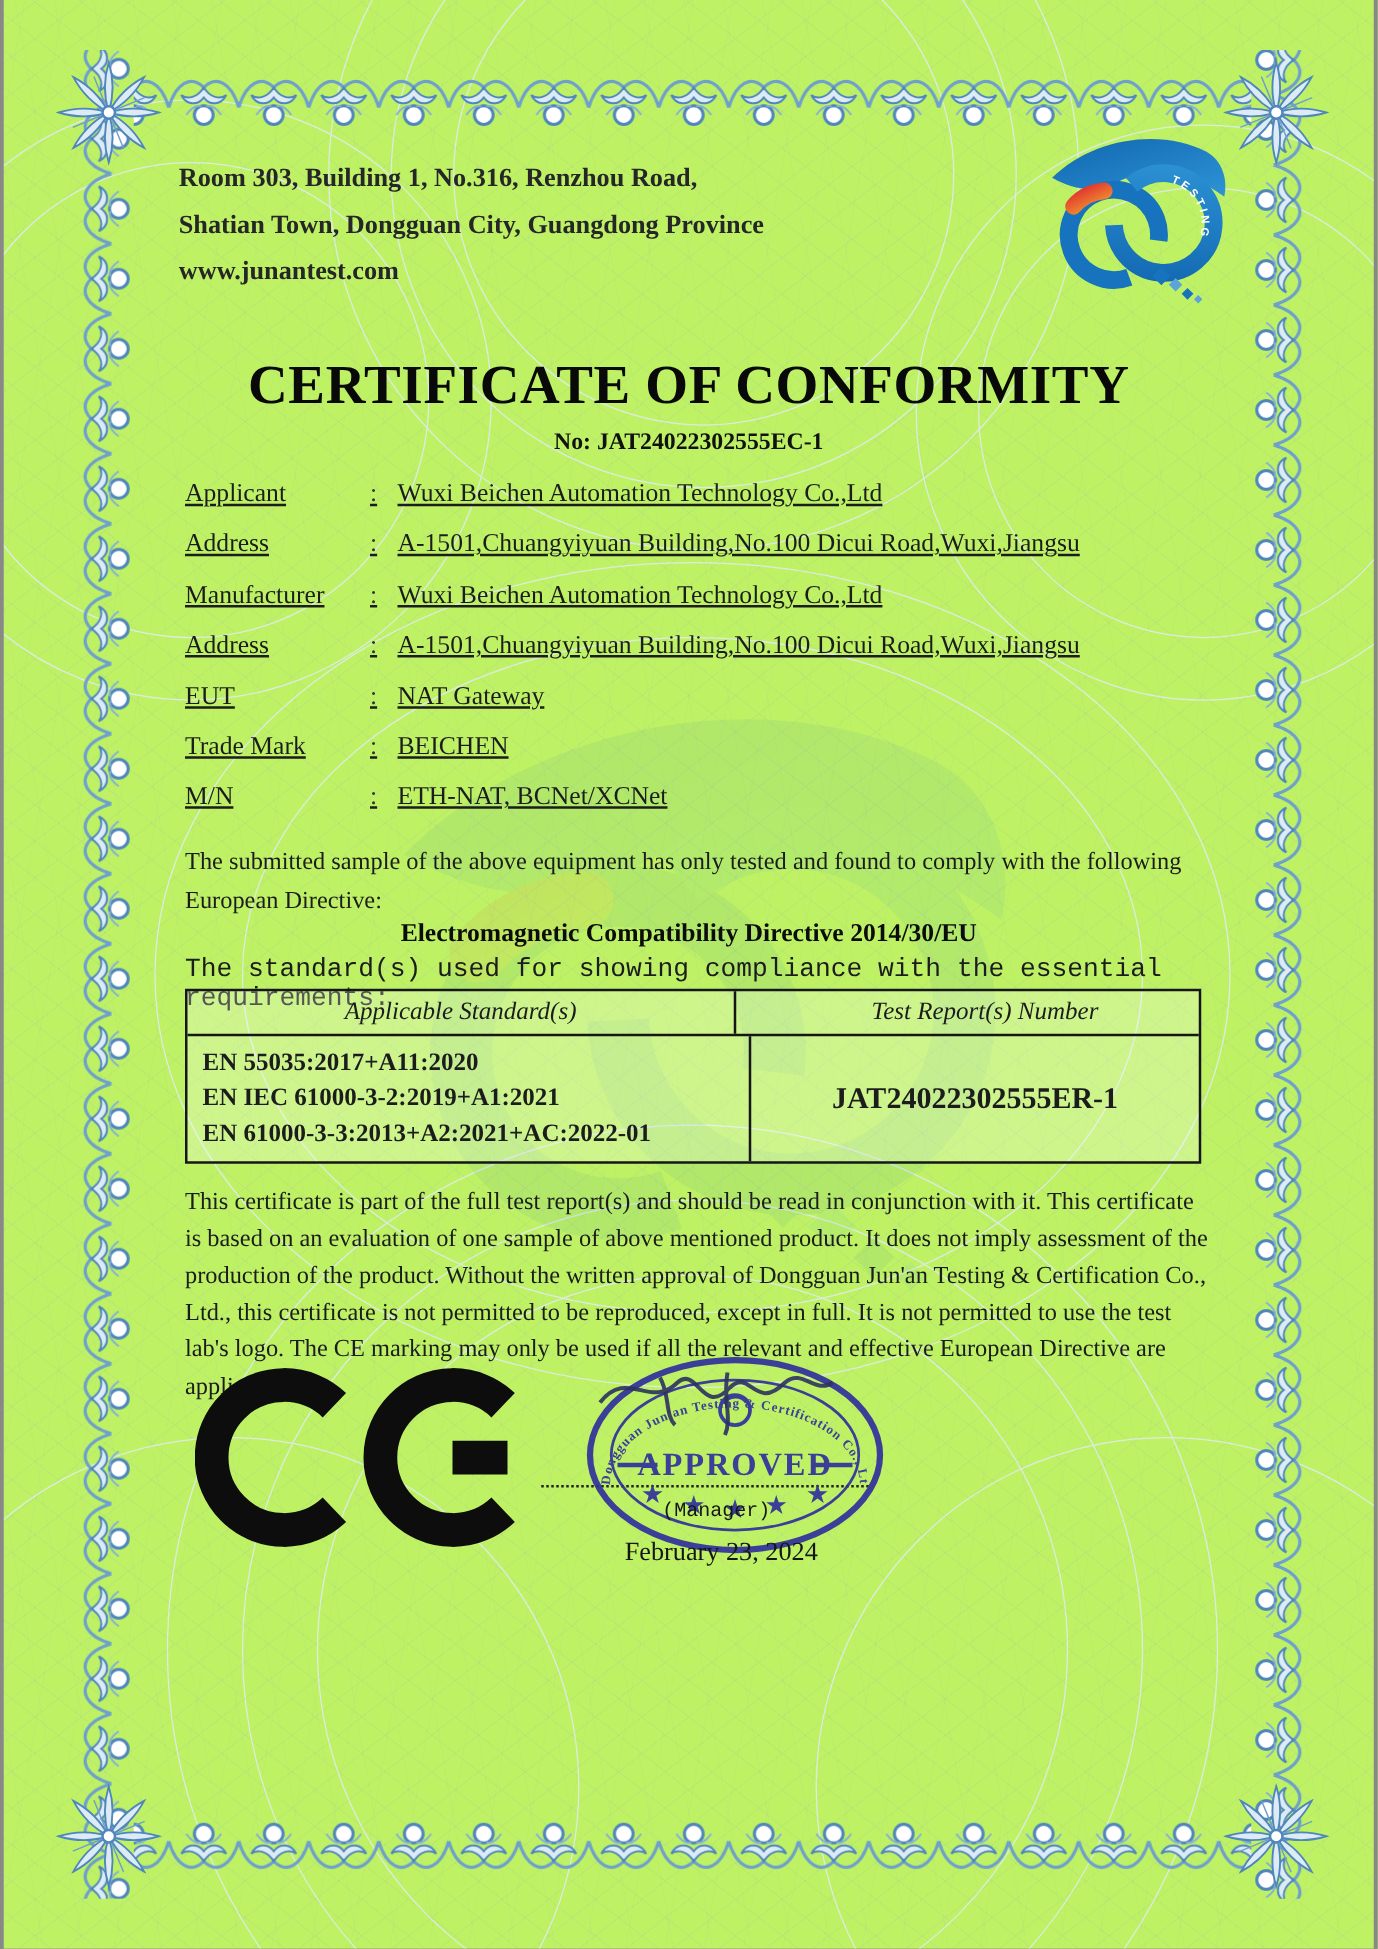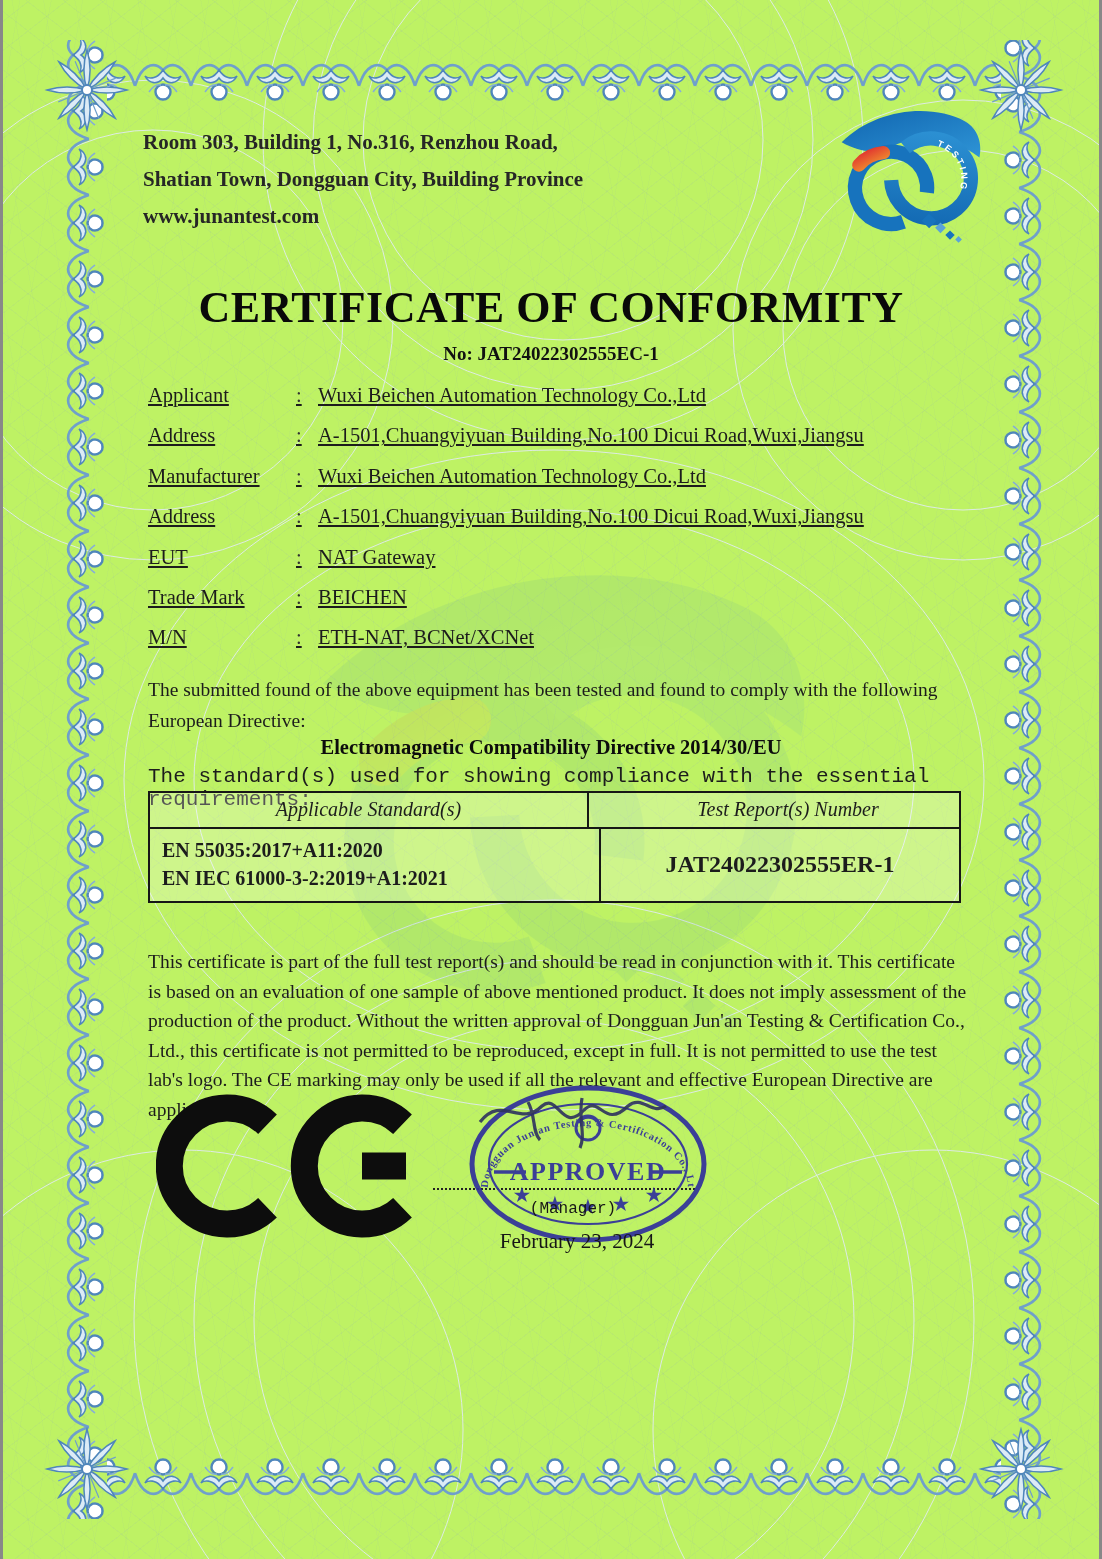--- a/index.html
+++ b/index.html
@@ -168,21 +168,21 @@
     <use href="#flower" transform="translate(84,90)"></use>
     <use href="#flower" transform="translate(1018,90)"></use>
     <use href="#flower" transform="translate(84,1469)"></use>
     <use href="#flower" transform="translate(1018,1469)"></use>
   </svg>
 
   <div class="content">
 
     <div class="addr">
       <div>Room 303, Building 1, No.316, Renzhou Road,</div>
-      <div>Shatian Town, Dongguan City, Building Province</div>
+      <div>Shatian Town, Dongguan City, Guangdong Province</div>
       <div>www.junantest.com</div>
     </div>
 
     <svg class="logo" viewBox="0 0 160 155">
       <use href="#logoArt"></use>
       <text font-family="Liberation Sans, sans-serif" font-size="9.5" font-weight="bold" fill="#ffffff" letter-spacing="2.5">
         <textPath href="#logoTextPath">TESTING</textPath>
       </text>
     </svg>
 
@@ -220,33 +220,34 @@
         <span class="fcolon">:</span>
         <span class="fvalue">BEICHEN</span>
       </div>
       <div class="frow">
         <span class="flabel">M/N</span>
         <span class="fcolon">:</span>
         <span class="fvalue">ETH-NAT, BCNet/XCNet</span>
       </div>
     </div>
 
-    <div class="intro">The submitted found of the above equipment has been tested and found to comply with the following European Directive:</div>
+    <div class="intro">The submitted sample of the above equipment has only tested and found to comply with the following European Directive:</div>
     <div class="directive">Electromagnetic Compatibility Directive 2014/30/EU</div>
     <div class="stdintro">The standard(s) used for showing compliance with the essential requirements:</div>
 
     <div class="stdtable">
       <div class="hrow">
         <div class="hcell c1">Applicable Standard(s)</div>
         <div class="hcell c2">Test Report(s) Number</div>
       </div>
       <div class="brow">
         <div class="bcell1">
           <div>EN 55035:2017+A11:2020</div>
           <div>EN IEC 61000-3-2:2019+A1:2021</div>
+          <div>EN 61000-3-3:2013+A2:2021+AC:2022-01</div>
         </div>
         <div class="bcell2">JAT24022302555ER-1</div>
       </div>
     </div>
 
     <div class="disclaimer">This certificate is part of the full test report(s) and should be read in conjunction with it. This certificate is based on an evaluation of one sample of above mentioned product. It does not imply assessment of the production of the product. Without the written approval of Dongguan Jun'an Testing &amp; Certification Co., Ltd., this certificate is not permitted to be reproduced, except in full. It is not permitted to use the test lab's logo. The CE marking may only be used if all the relevant and effective European Directive are applicable.</div>
 
     <svg class="ce" viewBox="0 0 272 158">
       <g stroke="#0d0d0d" stroke-width="27" fill="none">
         <path d="M111.5,36.2 A58,58 0 1 0 111.5,119.8"></path>

